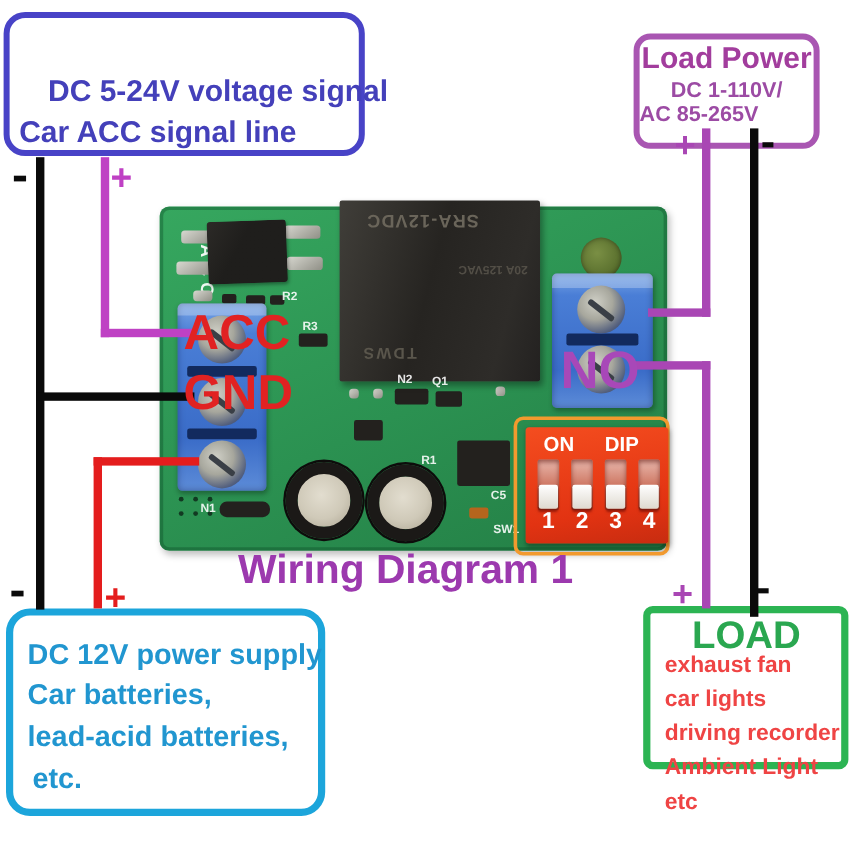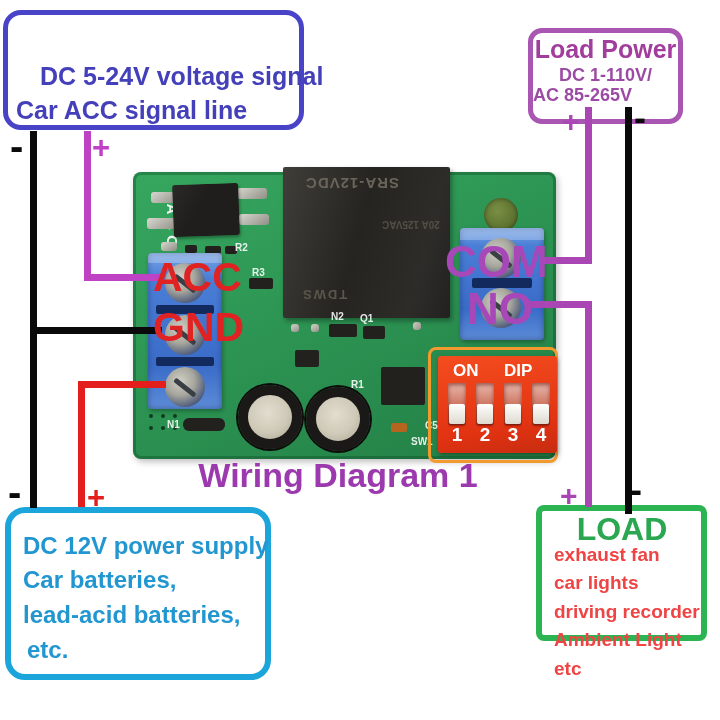--- a/index.html
+++ b/index.html
@@ -186,21 +186,21 @@
     <div class="dot" style="left:40px;top:242px;"></div>
       <div class="dot" style="left:16px;top:254px;"></div>
     <div class="dot" style="left:28px;top:254px;"></div>
       <div class="dot" style="left:40px;top:254px;"></div>
 
     <div class="silk" style="left:102px;top:70px;">R2</div>
     <div class="silk" style="left:119px;top:95px;">R3</div>
     <div class="silk" style="left:198px;top:139px;">N2</div>
     <div class="silk" style="left:227px;top:141px;">Q1</div>
     <div class="silk" style="left:218px;top:207px;">R1</div>
-    <div class="silk" style="left:276px;top:248px;margin-left:16px;">C5</div>
+    <div class="silk" style="left:276px;top:236px;">C5</div>
     <div class="silk" style="left:278px;top:264px;">SW1</div>
     <div class="silk" style="left:34px;top:247px;">N1</div>
 
     <div id="dip-outline"></div>
     <div id="dip">
       <div class="dip-head" style="left:15px;">ON</div>
       <div class="dip-head" style="left:66px;">DIP</div>
       <div class="dip-slot" style="left:10px;">
           <div class="dip-slider"></div>
         </div>
@@ -215,18 +215,17 @@
         </div>
       <div class="dip-num" style="left:10px;">1</div>
       <div class="dip-num" style="left:38px;">2</div>
       <div class="dip-num" style="left:66px;">3</div>
       <div class="dip-num" style="left:94px;">4</div>
     </div>
   </div>
 
   <div class="overlay-label red-label" style="left:153px;top:257px;">ACC</div>
   <div class="overlay-label red-label" style="left:153px;top:307px;">GND</div>
-  <div class="overlay-label purple-label" style="left:445px;top:240px;">COM</div>
   <div class="overlay-label purple-label" style="left:467px;top:287px;">NO</div>
 
   <div id="title">Wiring Diagram 1</div>
 
 </div>
 
 </body></html>

